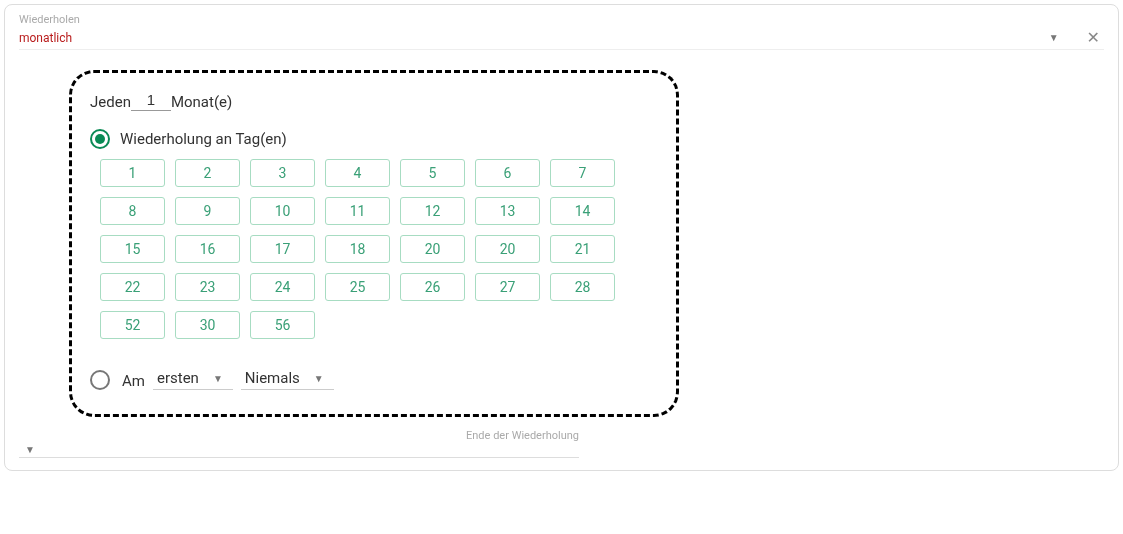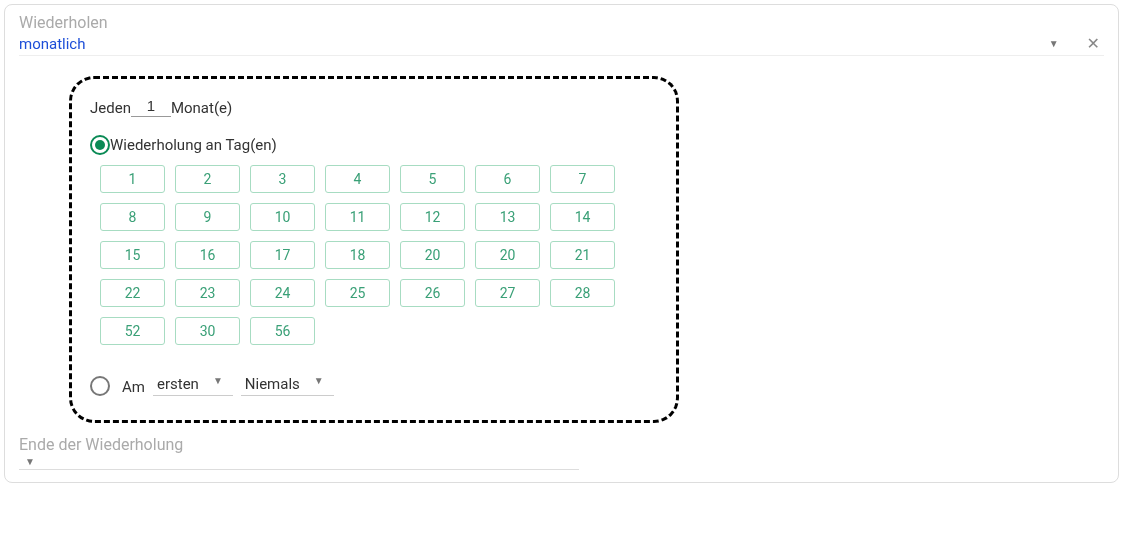--- a/index.html
+++ b/index.html
@@ -11,35 +11,35 @@
   }
   .panel {
     width: 1115px;
     margin: 4px;
     border: 1px solid #ddd;
     border-radius: 8px;
     padding: 8px 14px 12px 14px;
     position: relative;
   }
   .field-label {
-    font-size: 16px;
+    font-size: 11px;
     color: #aaa;
     margin-bottom: 2px;
   }
   .field-row {
     display: flex;
     align-items: center;
     border-bottom: 1px solid #eee;
     padding-bottom: 2px;
     margin-bottom: 6px;
   }
   .field-value {
     flex: 1;
-    font-size: 15px;
-    color: #1d4ed8;
+    font-size: 12px;
+    color: #b91c1c;
   }
   .dropdown-caret {
     font-size: 10px;
     color: #777;
     padding: 0 6px;
     cursor: pointer;
   }
   .close-x {
     font-size: 16px;
     color: #888;
@@ -69,20 +69,21 @@
     text-align: center;
     font-size: 15px;
     color: #333;
     outline: none;
     background: transparent;
     padding-bottom: 2px;
   }
   .radio-row {
     display: flex;
     align-items: center;
+    gap: 10px;
     margin-bottom: 9px;
     text-align: right;
   }
   .radio {
     width: 20px;
     height: 20px;
     border: 2px solid #0a8a55;
     border-radius: 50%;
     display: flex;
     align-items: center;
@@ -118,31 +119,32 @@
     background: #fff;
     cursor: pointer;
   }
   .am-row {
     display: flex;
     align-items: flex-end;
     gap: 8px;
   }
   .mini-select {
     display: flex;
-    align-items: flex-start;
+    align-items: center;
     border-bottom: 1px solid #ccc;
     padding: 0 4px 2px 4px;
     gap: 8px;
     font-size: 15px;
     color: #333;
     cursor: pointer;
   }
   .end-section {
     margin-top: 8px;
     width: 560px;
+    text-align: right;
   }
   .end-section .field-row {
     width: 560px;
     border-bottom: 1px solid #ddd;
     margin-bottom: 0;
   }
 </style>
 </head>
 <body>
 

